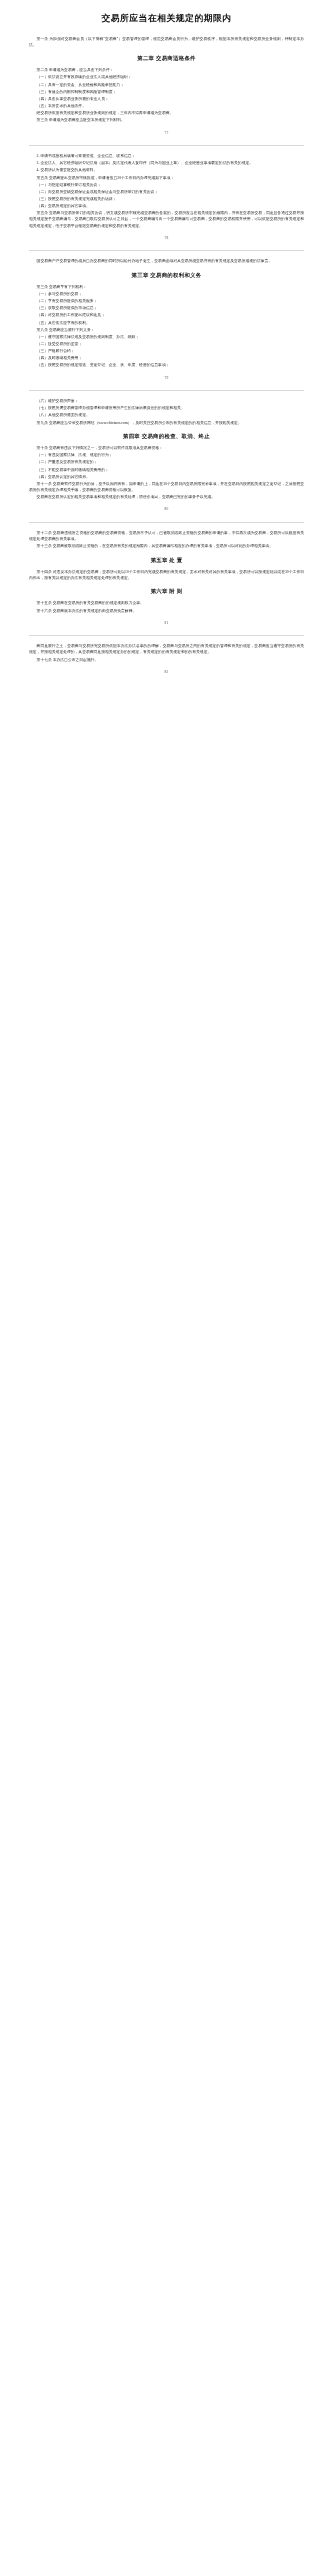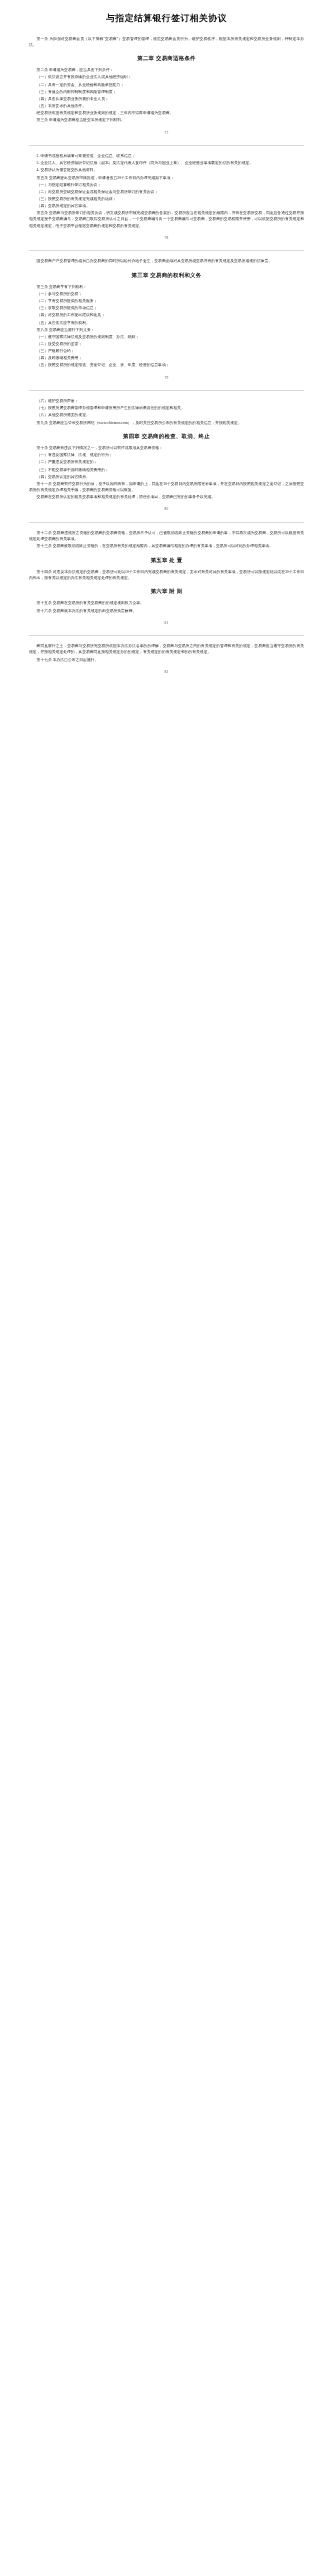--- a/index.html
+++ b/index.html
@@ -58,21 +58,21 @@
     color: #555;
     padding: 6.2px 0 3.1px 0;
     letter-spacing: 0.3px;
   }
   .blk { margin-bottom: 1px; }
 </style>
 </head>
 <body>
 
 <div class="doc">
-  <div class="doc-title">与指定结算银行签订相关协议</div>
+  <div class="doc-title">交易所应当在相关规定的期限内</div>
   <div id="pages-container">
       <div class="page">
         <p class="ind blk">第一条 为加强对交易商会员（以下简称"交易商"）交易管理的管理，规范交易商会员行为，维护交易秩序，根据本所有关规定和交易所业务规则，特制定本办法。</p>
         <div class="h2">第二章  交易商适格条件</div>
         <p class="ind blk">第二条 申请成为交易商，应当具备下列条件：</p>
         <p class="ind blk">（一）依法设立并有效存续的企业法人或其他经济组织；</p>
         <p class="ind blk">（二）具有一定的资金、从业经验和风险承担能力；</p>
         <p class="ind blk">（三）有健全的内部控制制度和风险管理制度；</p>
         <p class="ind blk">（四）具备从事交易业务所需的专业人员；</p>
         <p class="ind blk">（五）本所要求的其他条件。</p>

